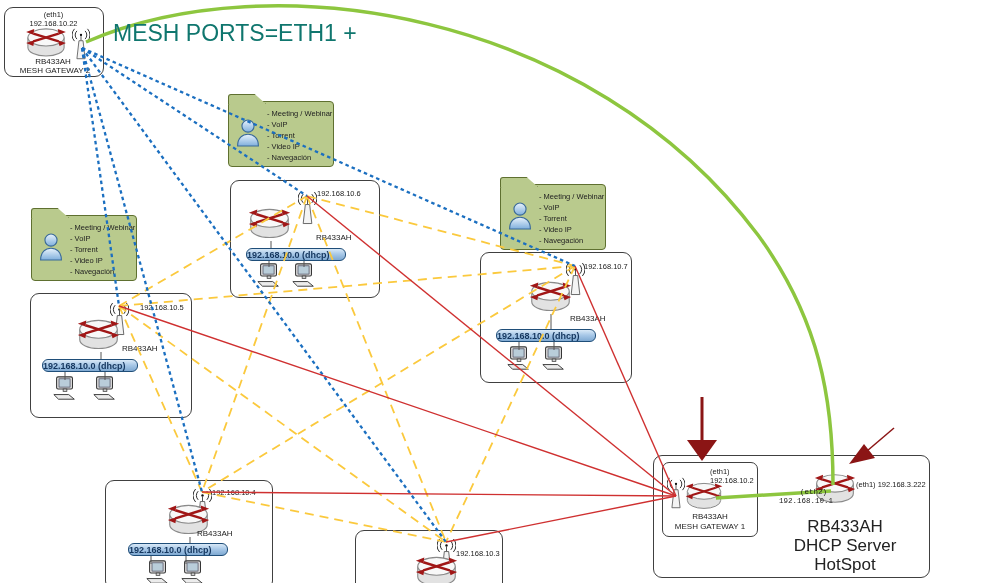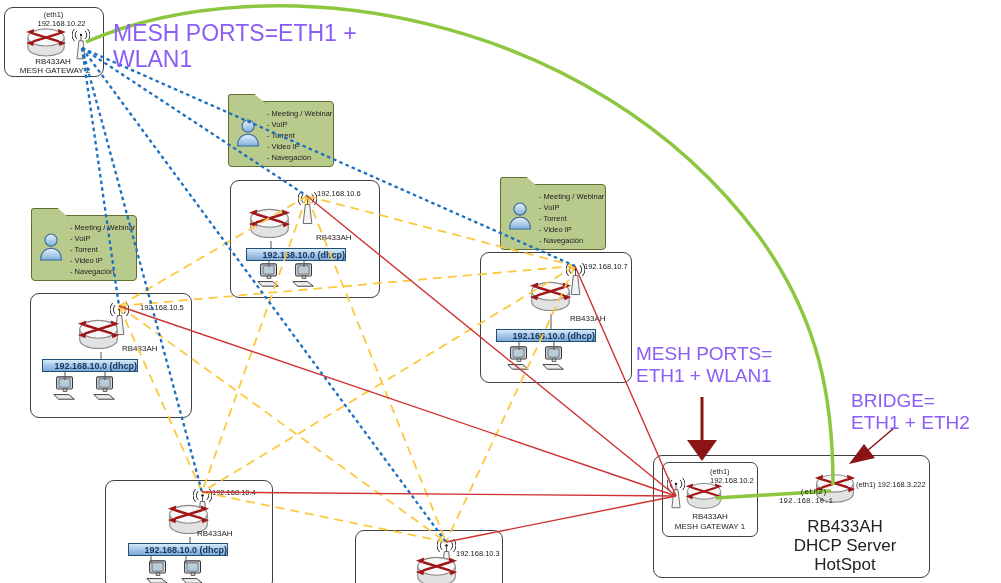--- a/index.html
+++ b/index.html
@@ -10,44 +10,44 @@
   }
   .nbox {
     position: absolute; background:#fff; border:1.5px solid #404040; border-radius:9px;
   }
   .lbl {
     position:absolute; font-size:7.5px; color:#1a1a1a; white-space:nowrap; line-height:1.2;
   }
   .lbl.center { text-align:center; }
   .lbl.model { font-size:8px; }
   .bar {
-    position:absolute; height:13px; border-radius:0; border:1.5px solid #1f4e79;
+    position:absolute; height:13px; border-radius:6px; border:1.5px solid #1f4e79;
     background: linear-gradient(#d9e9f7, #a9c9e8 45%, #7fa9d2);
-    display:flex; align-items:center; justify-content:flex-end;
+    display:flex; align-items:center; justify-content:flex-start;
   }
   .bar span { font-size:9px; font-weight:bold; color:#14365e; white-space:nowrap; }
   .folder {
     position:absolute; width:106px; height:66px; background:#b9ca8d;
     border:1.3px solid #5f7030; border-radius:4px; z-index:1;
   }
   .folder::before {
     content:""; position:absolute; top:-8px; left:-1px; width:36px; height:9px;
     background:#b9ca8d; border:1.3px solid #5f7030; border-bottom:none;
     border-radius:3px 3px 0 0;
     clip-path: polygon(0 0, 70% 0, 100% 100%, 0 100%);
   }
   .folder .fuser { position:absolute; left:6px; top:16px; }
   .folder .fitems { position:absolute; left:38px; top:6px; }
   .folder .fitems div { font-size:7.5px; color:#222; line-height:11px; white-space:nowrap; }
   .icon { position:absolute; }
   svg.links {
     position:absolute; left:0; top:0; z-index:2; pointer-events:none;
   }
   .ann {
-    position:absolute; z-index:3; color:#8b5cf6; font-size:19px; line-height:22px; white-space:nowrap;
+    position:absolute; z-index:3; color:#0f766e; font-size:19px; line-height:22px; white-space:nowrap;
   }
   .ann.big { font-size:23px; line-height:26px; }
   .ztop { z-index:3;font-family:Liberation Mono, monospace; }
   .hs-title {
     position:absolute; left:757px; top:517px; width:176px; z-index:1;
     text-align:center; font-size:17px; line-height:19px; color:#222;
   }
 </style>
 </head>
 <body>
@@ -91,21 +91,21 @@
       </symbol>
       <symbol id="sym-user" viewBox="0 0 30 34">
         <circle cx="15" cy="9" r="7" fill="url(#gradU)" stroke="#3a6a99" stroke-width="1.3"></circle>
         <path d="M3,32 c0,-9 5.5,-13.5 12,-13.5 s12,4.5 12,13.5 z" fill="url(#gradU)" stroke="#3a6a99" stroke-width="1.3"></path>
       </symbol>
     </defs>
   </svg>
 
   <div class="nbox" style="left:4px;top:7px;width:100px;height:70px">
     <div class="lbl center" style="left:0;width:97px;top:2px">(eth1)</div>
-    <div class="lbl center" style="left:8px;width:97px;top:11px">192.168.10.22</div>
+    <div class="lbl center" style="left:0;width:97px;top:11px">192.168.10.22</div>
     <div class="lbl model center" style="left:6px;width:84px;top:49px">RB433AH</div>
     <div class="lbl model center" style="left:0;width:100px;top:58px">MESH GATEWAY 2</div>
   </div>
   <svg class="icon" style="left:24px;top:23px" width="44" height="38" viewBox="0 0 48 42">
       <use href="#sym-router"></use>
     </svg>
   <svg class="icon" style="left:72px;top:24px" width="18" height="40" viewBox="0 0 22 40">
       <use href="#sym-antenna"></use>
     </svg>
 
@@ -310,24 +310,15 @@
     <g>
       <line x1="702" y1="397" x2="702" y2="440" stroke="#8b1515" stroke-width="3"></line>
       <polygon points="687,440 717,440 702,461" fill="#8b1515"></polygon>
       <line x1="894" y1="428" x2="867" y2="451" stroke="#8b1515" stroke-width="1.5"></line>
       <polygon points="849,464 864,444 875,458" fill="#8b1515"></polygon>
     </g>
   </svg>
 
   <div class="ann big" style="left:113px;top:20px">
     <div>MESH PORTS=ETH1 +</div>
-    <div>WLAN1</div>
-  </div>
-  <div class="ann" style="left:636px;top:343px">
-    <div>MESH PORTS=</div>
-    <div>ETH1 + WLAN1</div>
-  </div>
-  <div class="ann" style="left:851px;top:390px">
-    <div>BRIDGE=</div>
-    <div>ETH1 + ETH2</div>
   </div>
 
 </div>
 
 </body></html>

